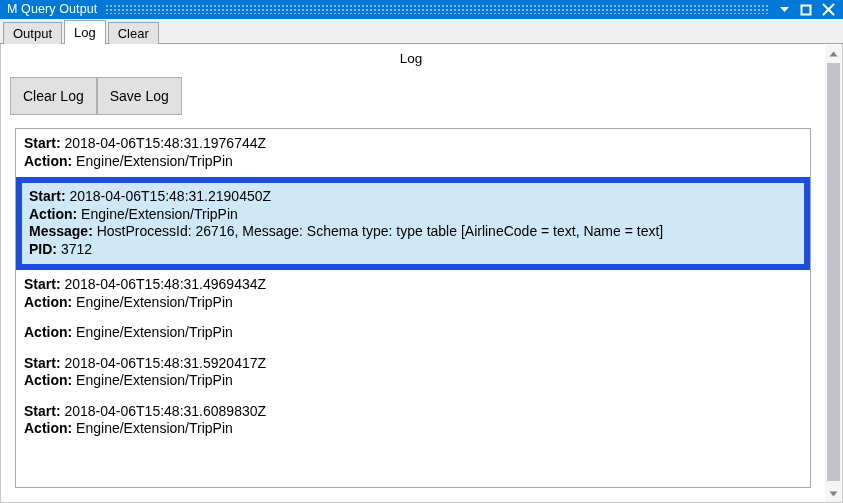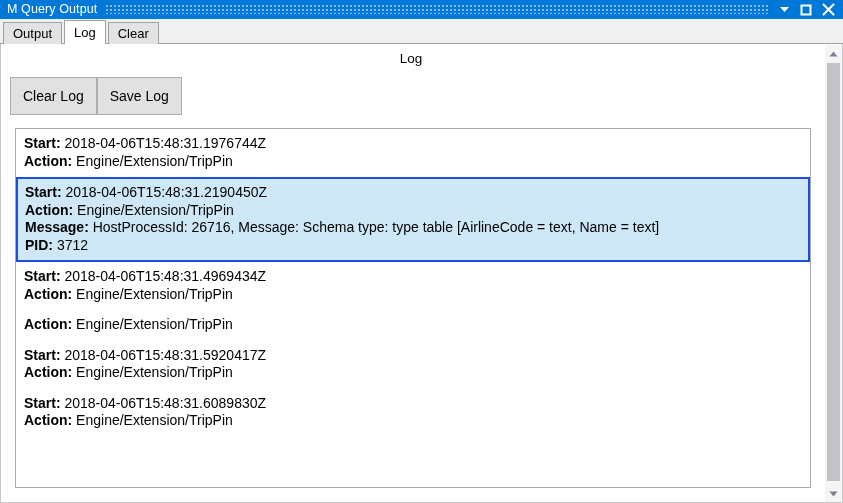--- a/index.html
+++ b/index.html
@@ -164,21 +164,21 @@
     overflow: hidden;
   }
   .log-entry {
     padding: 5px 7px 6px 7px;
     margin: 0;
     box-sizing: border-box;
     border: 1px solid transparent;
   }
   .log-entry.selected {
     background: #cfe8f7;
-    border: 2px solid #1d4ed8;
+    border: 6px solid #1d4ed8;
   }
   .log-line {
     font-size: 14px;
     line-height: 17.5px;
     color: #000000;
     white-space: nowrap;
   }
   .log-label {
     font-weight: bold;
   }

